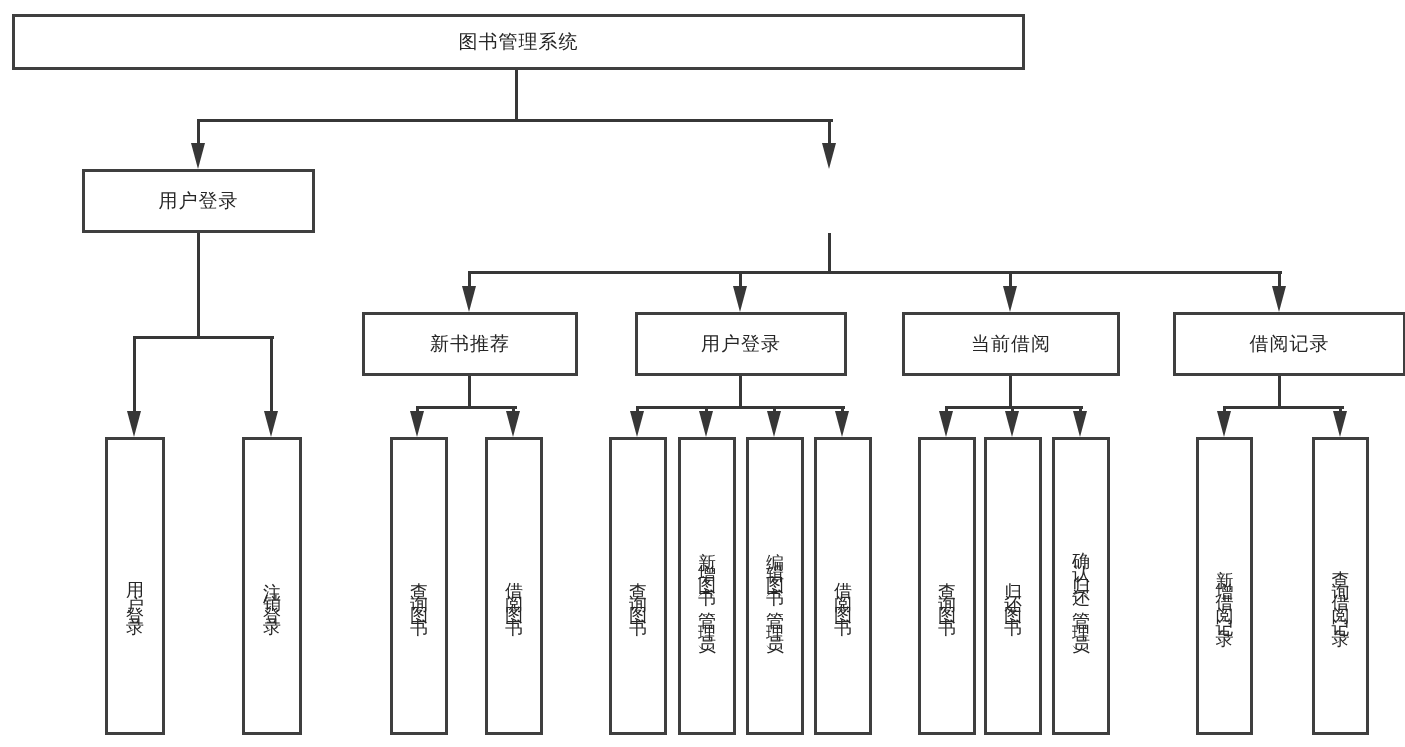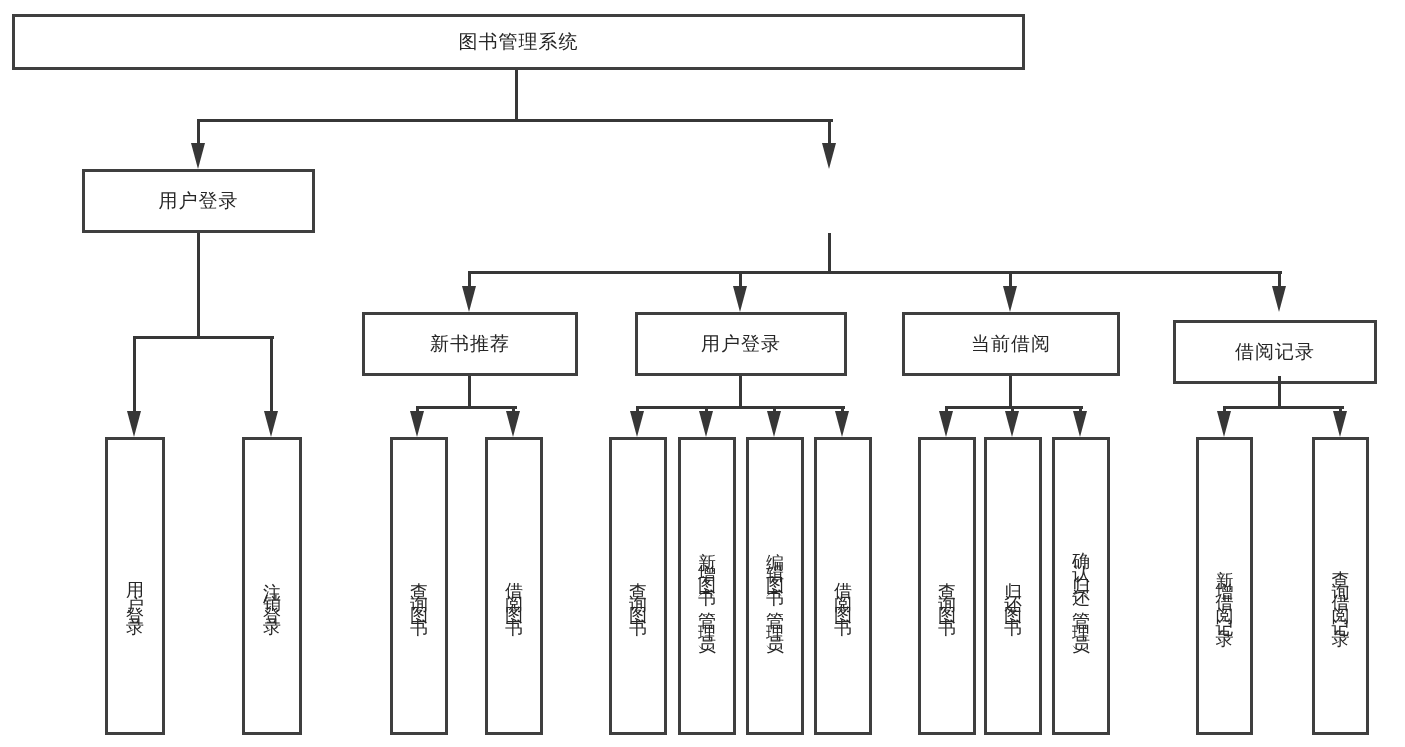--- a/index.html
+++ b/index.html
@@ -100,21 +100,21 @@
 
   <div class="box" style="left:362px;top:312px;width:216px;height:64px;">
     <span class="h-label">新书推荐</span>
   </div>
   <div class="box" style="left:635px;top:312px;width:212px;height:64px;">
     <span class="h-label">用户登录</span>
   </div>
   <div class="box" style="left:902px;top:312px;width:218px;height:64px;">
     <span class="h-label">当前借阅</span>
   </div>
-  <div class="box" style="left:1173px;top:320px;width:204px;height:64px;">
+  <div class="box" style="left:1173px;top:312px;width:233px;height:64px;">
     <span class="h-label">借阅记录</span>
   </div>
 
   <div class="vline" style="left:468px;top:376px;width:3px;height:32px;"></div>
   <div class="hline" style="left:417px;top:406px;width:100px;height:3px;"></div>
   <div class="vline" style="left:416px;top:406px;width:3px;height:7px;"></div>
   <div class="arrowhead" style="left:410px;top:411px;"></div>
   <div class="vline" style="left:512px;top:406px;width:3px;height:7px;"></div>
   <div class="arrowhead" style="left:506px;top:411px;"></div>
 

